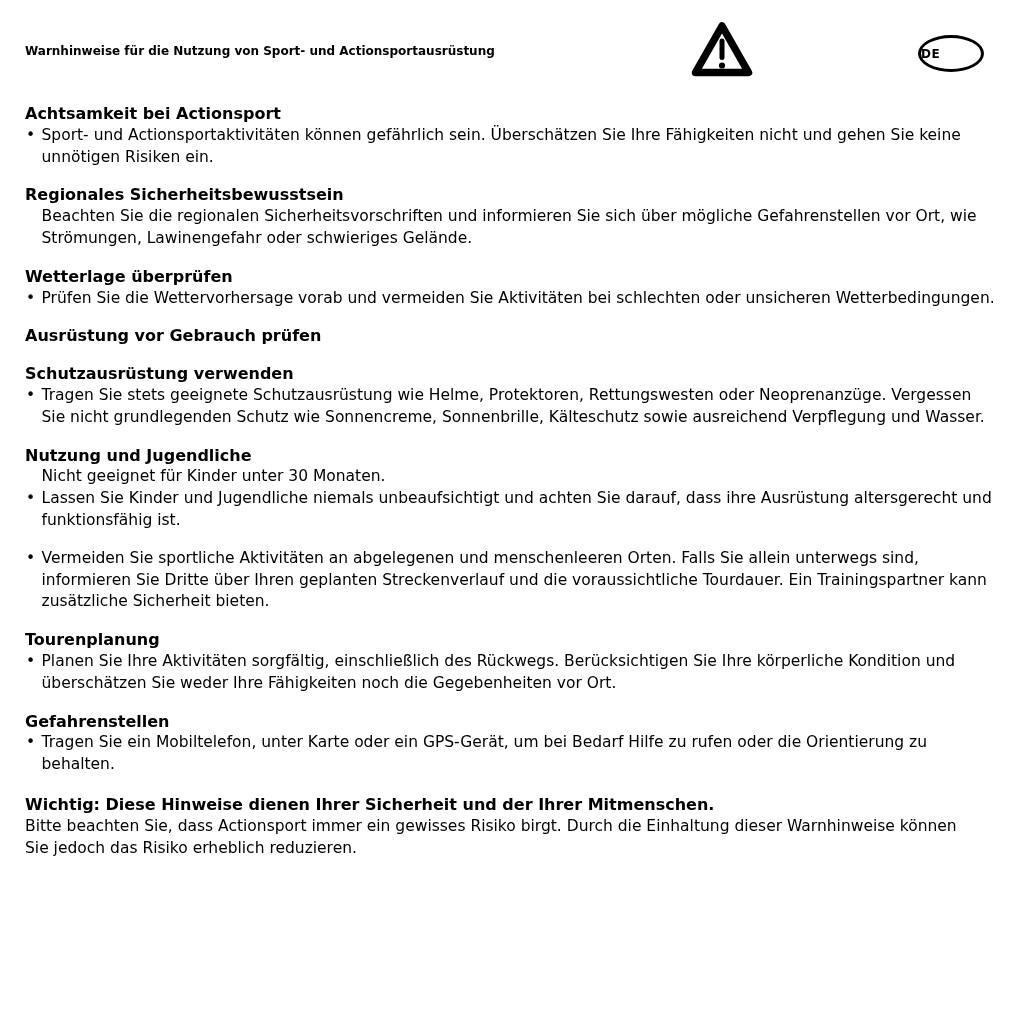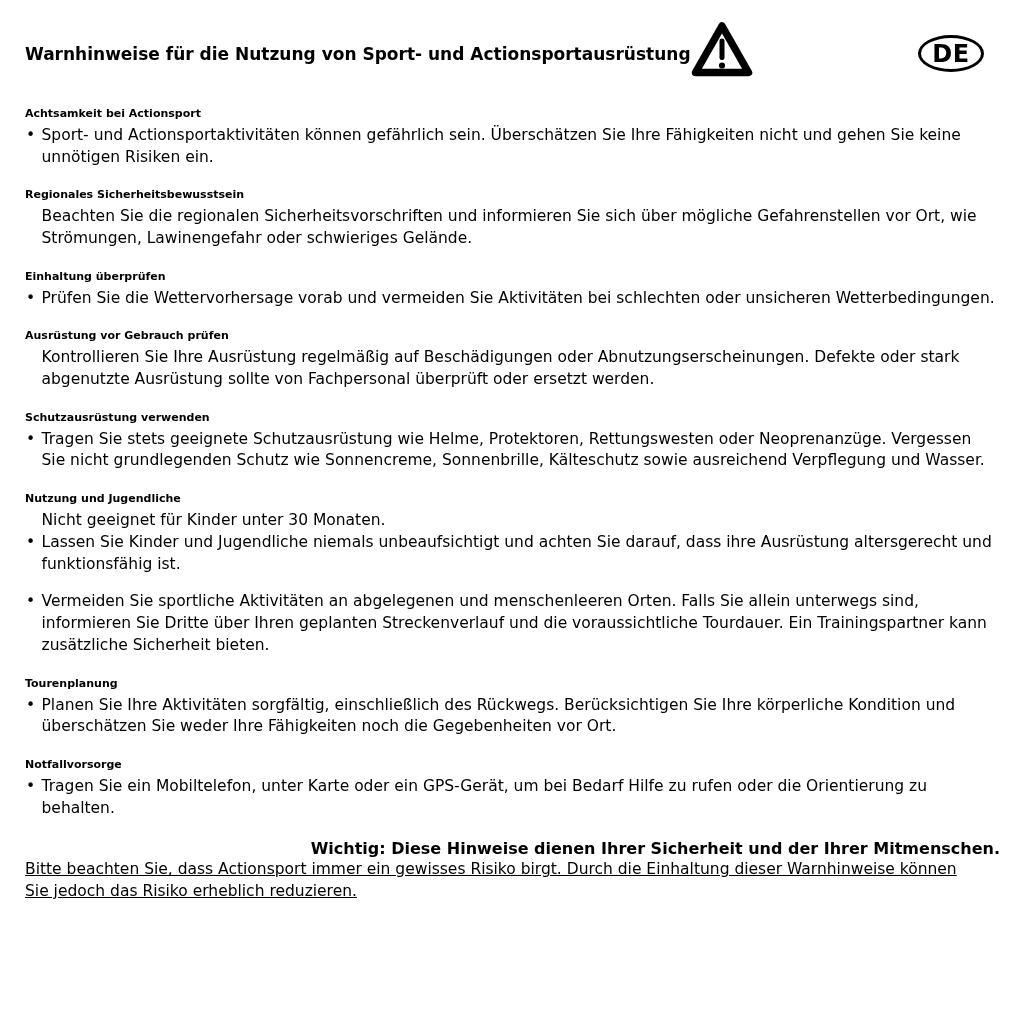--- a/index.html
+++ b/index.html
@@ -21,49 +21,48 @@
   }
   .header {
     position: relative;
     height: 103px;
   }
   .doc-title {
     position: absolute;
     left: 0;
     top: 44px;
     font-weight: bold;
-    font-size: 17px;
+    font-size: 12px;
     white-space: nowrap;
   }
   .warning-triangle {
     position: absolute;
     left: 665px;
     top: 20px;
     width: 64px;
     height: 62px;
   }
   .de-badge {
     position: absolute;
     left: 893px;
     top: 35px;
     width: 60px;
     height: 31px;
     border: 3.5px solid #000000;
     border-radius: 50%;
     display: flex;
     align-items: center;
-    justify-content: center;
     font-weight: bold;
-    font-size: 24px;
+    font-size: 12px;
     letter-spacing: 0.5px;
   }
   .section { margin: 0 0 16px 0; }
   .section h2 {
     margin: 0;
-    font-size: 11px;
+    font-size: 16px;
     font-weight: bold;
     line-height: 21.8px;
   }
   .item {
     margin: 0;
     position: relative;
     padding-left: 16.5px;
     line-height: 21.8px;
     max-width: 956px;
   }
@@ -71,27 +70,25 @@
     position: absolute;
     left: 1px;
     top: 0;
   }
   .footer { margin-top: 18px; }
   .footer-heading {
     margin: 0;
     font-weight: bold;
     font-size: 16px;
     line-height: 21.8px;
-    text-align: right;
   }
   .footer-text {
     margin: 0;
     line-height: 21.8px;
     max-width: 960px;
-    text-decoration: underline;
   }
 </style>
 </head>
 <body>
 
 <div class="page">
 
   <div class="header">
     <div class="doc-title">Warnhinweise für die Nutzung von Sport- und Actionsportausrüstung</div>
 
@@ -109,45 +106,44 @@
   <div>
       <section class="section">
         <h2>Achtsamkeit bei Actionsport</h2>
         <p class="item"><span class="bullet">•</span><span>Sport- und Actionsportaktivitäten können gefährlich sein. Überschätzen Sie Ihre Fähigkeiten nicht und gehen Sie keine unnötigen Risiken ein.</span></p>
       </section>
       <section class="section">
         <h2>Regionales Sicherheitsbewusstsein</h2>
         <p class="item"><span>Beachten Sie die regionalen Sicherheitsvorschriften und informieren Sie sich über mögliche Gefahrenstellen vor Ort, wie Strömungen, Lawinengefahr oder schwieriges Gelände.</span></p>
       </section>
       <section class="section">
-        <h2>Einhaltung überprüfen</h2>
+        <h2>Wetterlage überprüfen</h2>
         <p class="item"><span class="bullet">•</span><span>Prüfen Sie die Wettervorhersage vorab und vermeiden Sie Aktivitäten bei schlechten oder unsicheren Wetterbedingungen.</span></p>
       </section>
       <section class="section">
         <h2>Ausrüstung vor Gebrauch prüfen</h2>
-        <p class="item"><span>Kontrollieren Sie Ihre Ausrüstung regelmäßig auf Beschädigungen oder Abnutzungserscheinungen. Defekte oder stark abgenutzte Ausrüstung sollte von Fachpersonal überprüft oder ersetzt werden.</span></p>
       </section>
       <section class="section">
         <h2>Schutzausrüstung verwenden</h2>
         <p class="item"><span class="bullet">•</span><span>Tragen Sie stets geeignete Schutzausrüstung wie Helme, Protektoren, Rettungswesten oder Neoprenanzüge. Vergessen Sie nicht grundlegenden Schutz wie Sonnencreme, Sonnenbrille, Kälteschutz sowie ausreichend Verpflegung und Wasser.</span></p>
       </section>
       <section class="section">
         <h2>Nutzung und Jugendliche</h2>
         <p class="item"><span>Nicht geeignet für Kinder unter 30 Monaten.</span></p>
         <p class="item"><span class="bullet">•</span><span>Lassen Sie Kinder und Jugendliche niemals unbeaufsichtigt und achten Sie darauf, dass ihre Ausrüstung altersgerecht und funktionsfähig ist.</span></p>
       </section>
       <section class="section">
         <p class="item"><span class="bullet">•</span><span>Vermeiden Sie sportliche Aktivitäten an abgelegenen und menschenleeren Orten. Falls Sie allein unterwegs sind, informieren Sie Dritte über Ihren geplanten Streckenverlauf und die voraussichtliche Tourdauer. Ein Trainingspartner kann zusätzliche Sicherheit bieten.</span></p>
       </section>
       <section class="section">
         <h2>Tourenplanung</h2>
         <p class="item"><span class="bullet">•</span><span>Planen Sie Ihre Aktivitäten sorgfältig, einschließlich des Rückwegs. Berücksichtigen Sie Ihre körperliche Kondition und überschätzen Sie weder Ihre Fähigkeiten noch die Gegebenheiten vor Ort.</span></p>
       </section>
       <section class="section">
-        <h2>Notfallvorsorge</h2>
+        <h2>Gefahrenstellen</h2>
         <p class="item"><span class="bullet">•</span><span>Tragen Sie ein Mobiltelefon, unter Karte oder ein GPS-Gerät, um bei Bedarf Hilfe zu rufen oder die Orientierung zu behalten.</span></p>
       </section>
     </div>
 
   <div class="footer">
     <p class="footer-heading">Wichtig: Diese Hinweise dienen Ihrer Sicherheit und der Ihrer Mitmenschen.</p>
     <p class="footer-text">Bitte beachten Sie, dass Actionsport immer ein gewisses Risiko birgt. Durch die Einhaltung dieser Warnhinweise können Sie jedoch das Risiko erheblich reduzieren.</p>
   </div>
 
 </div>

